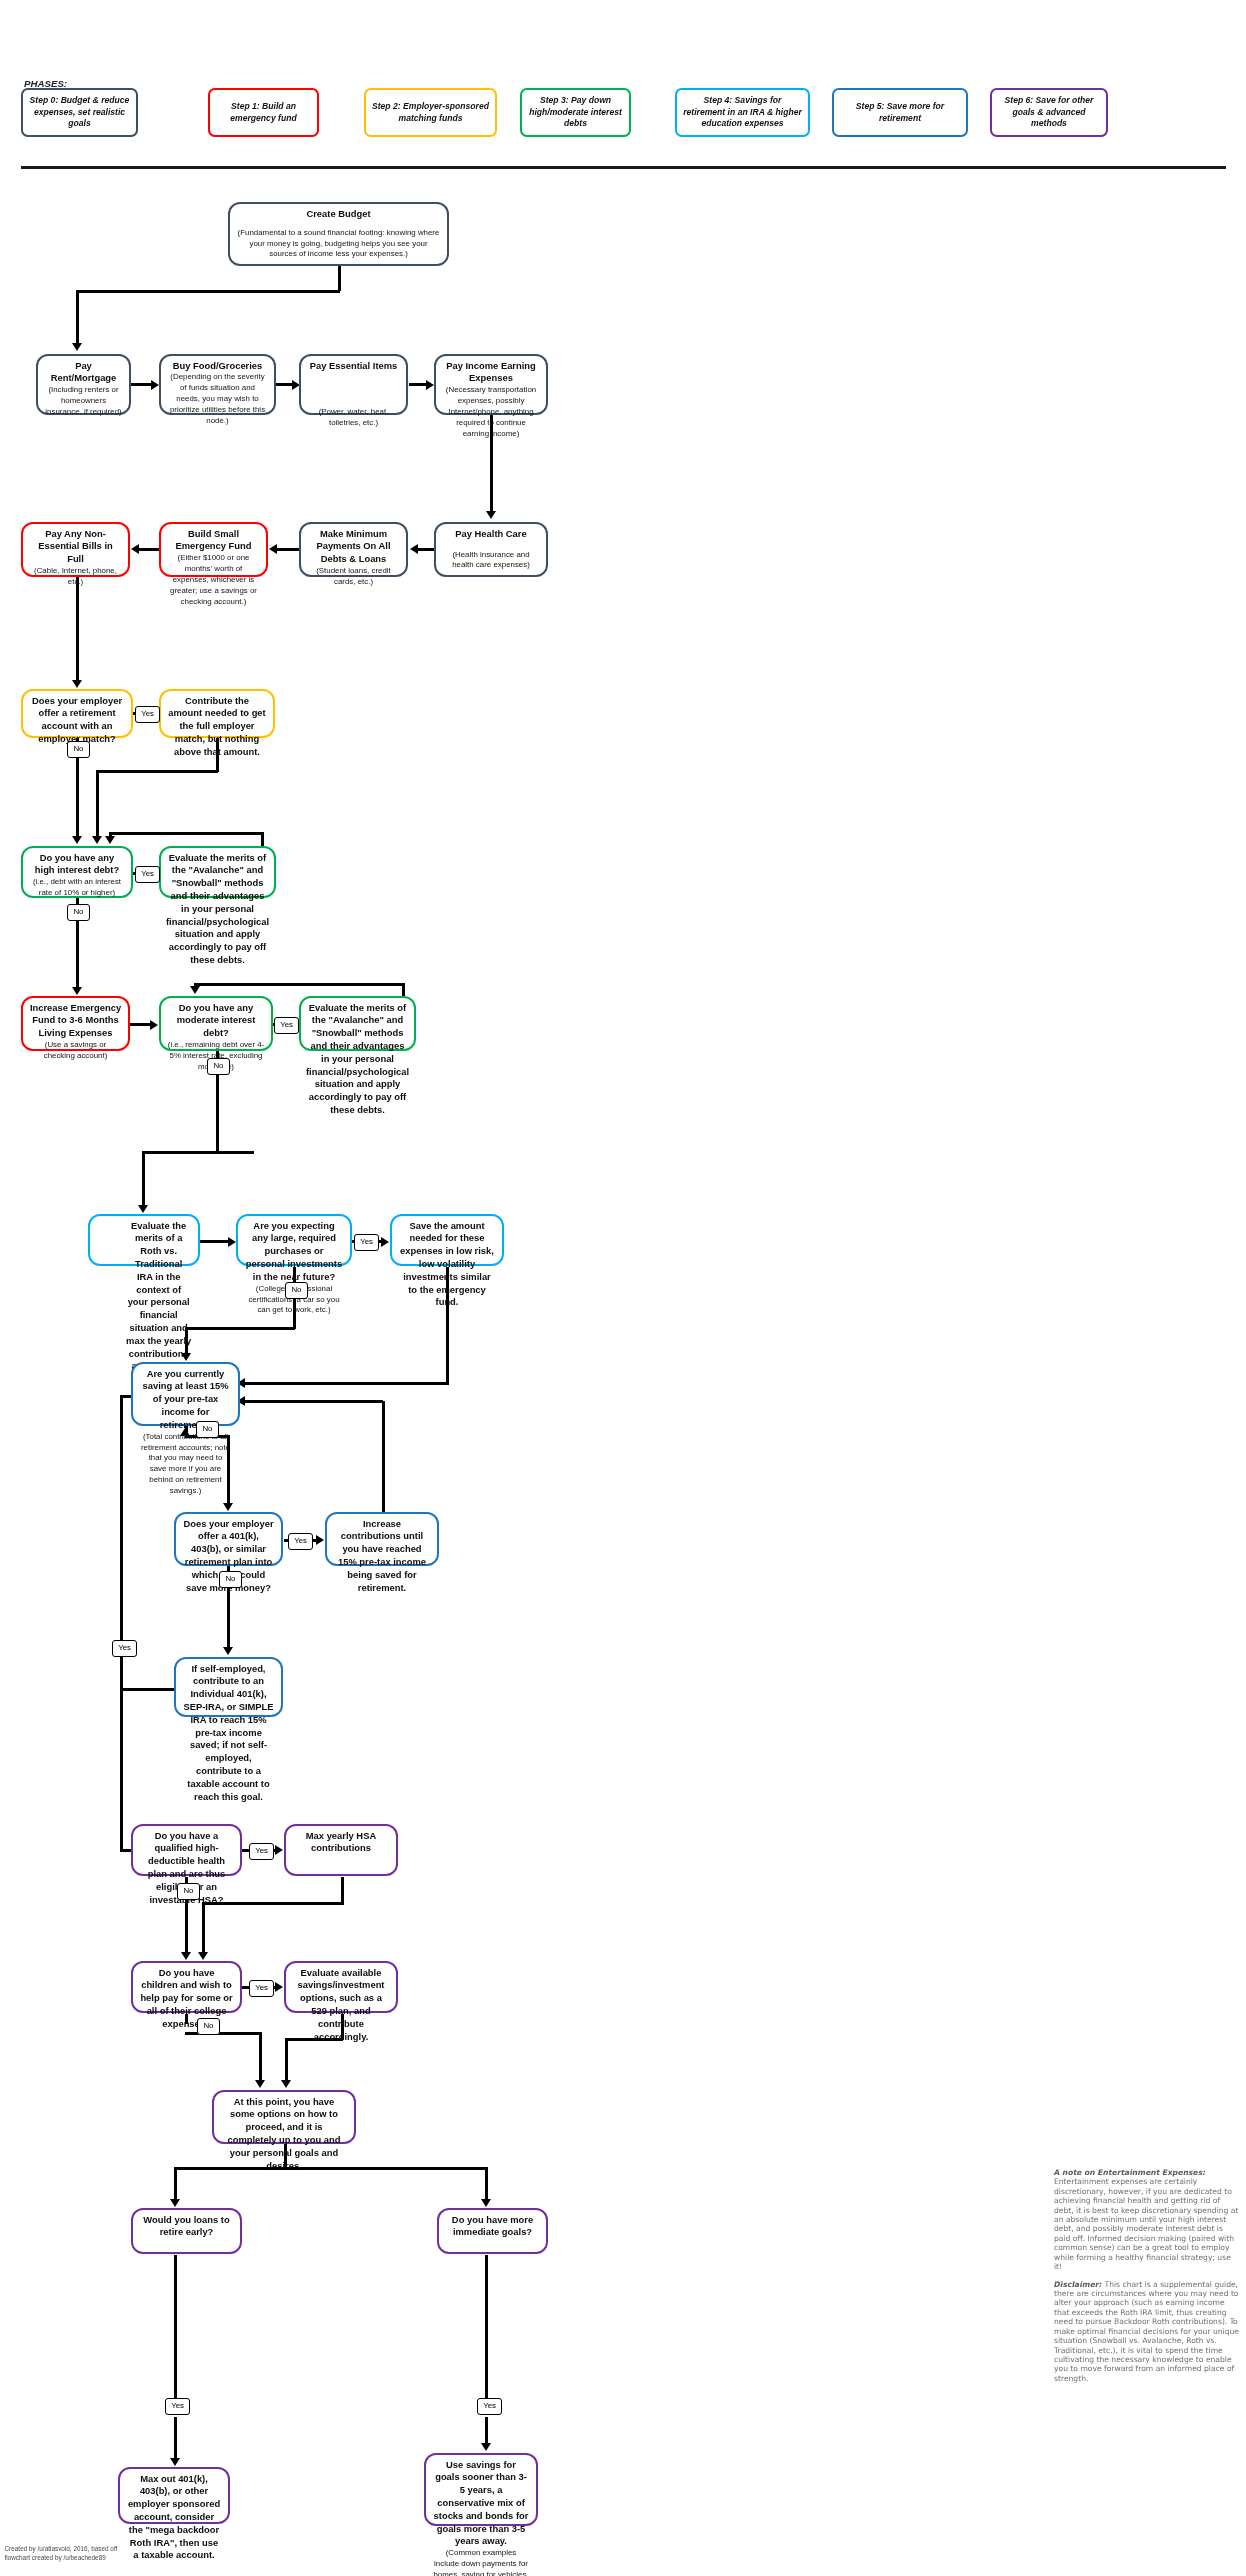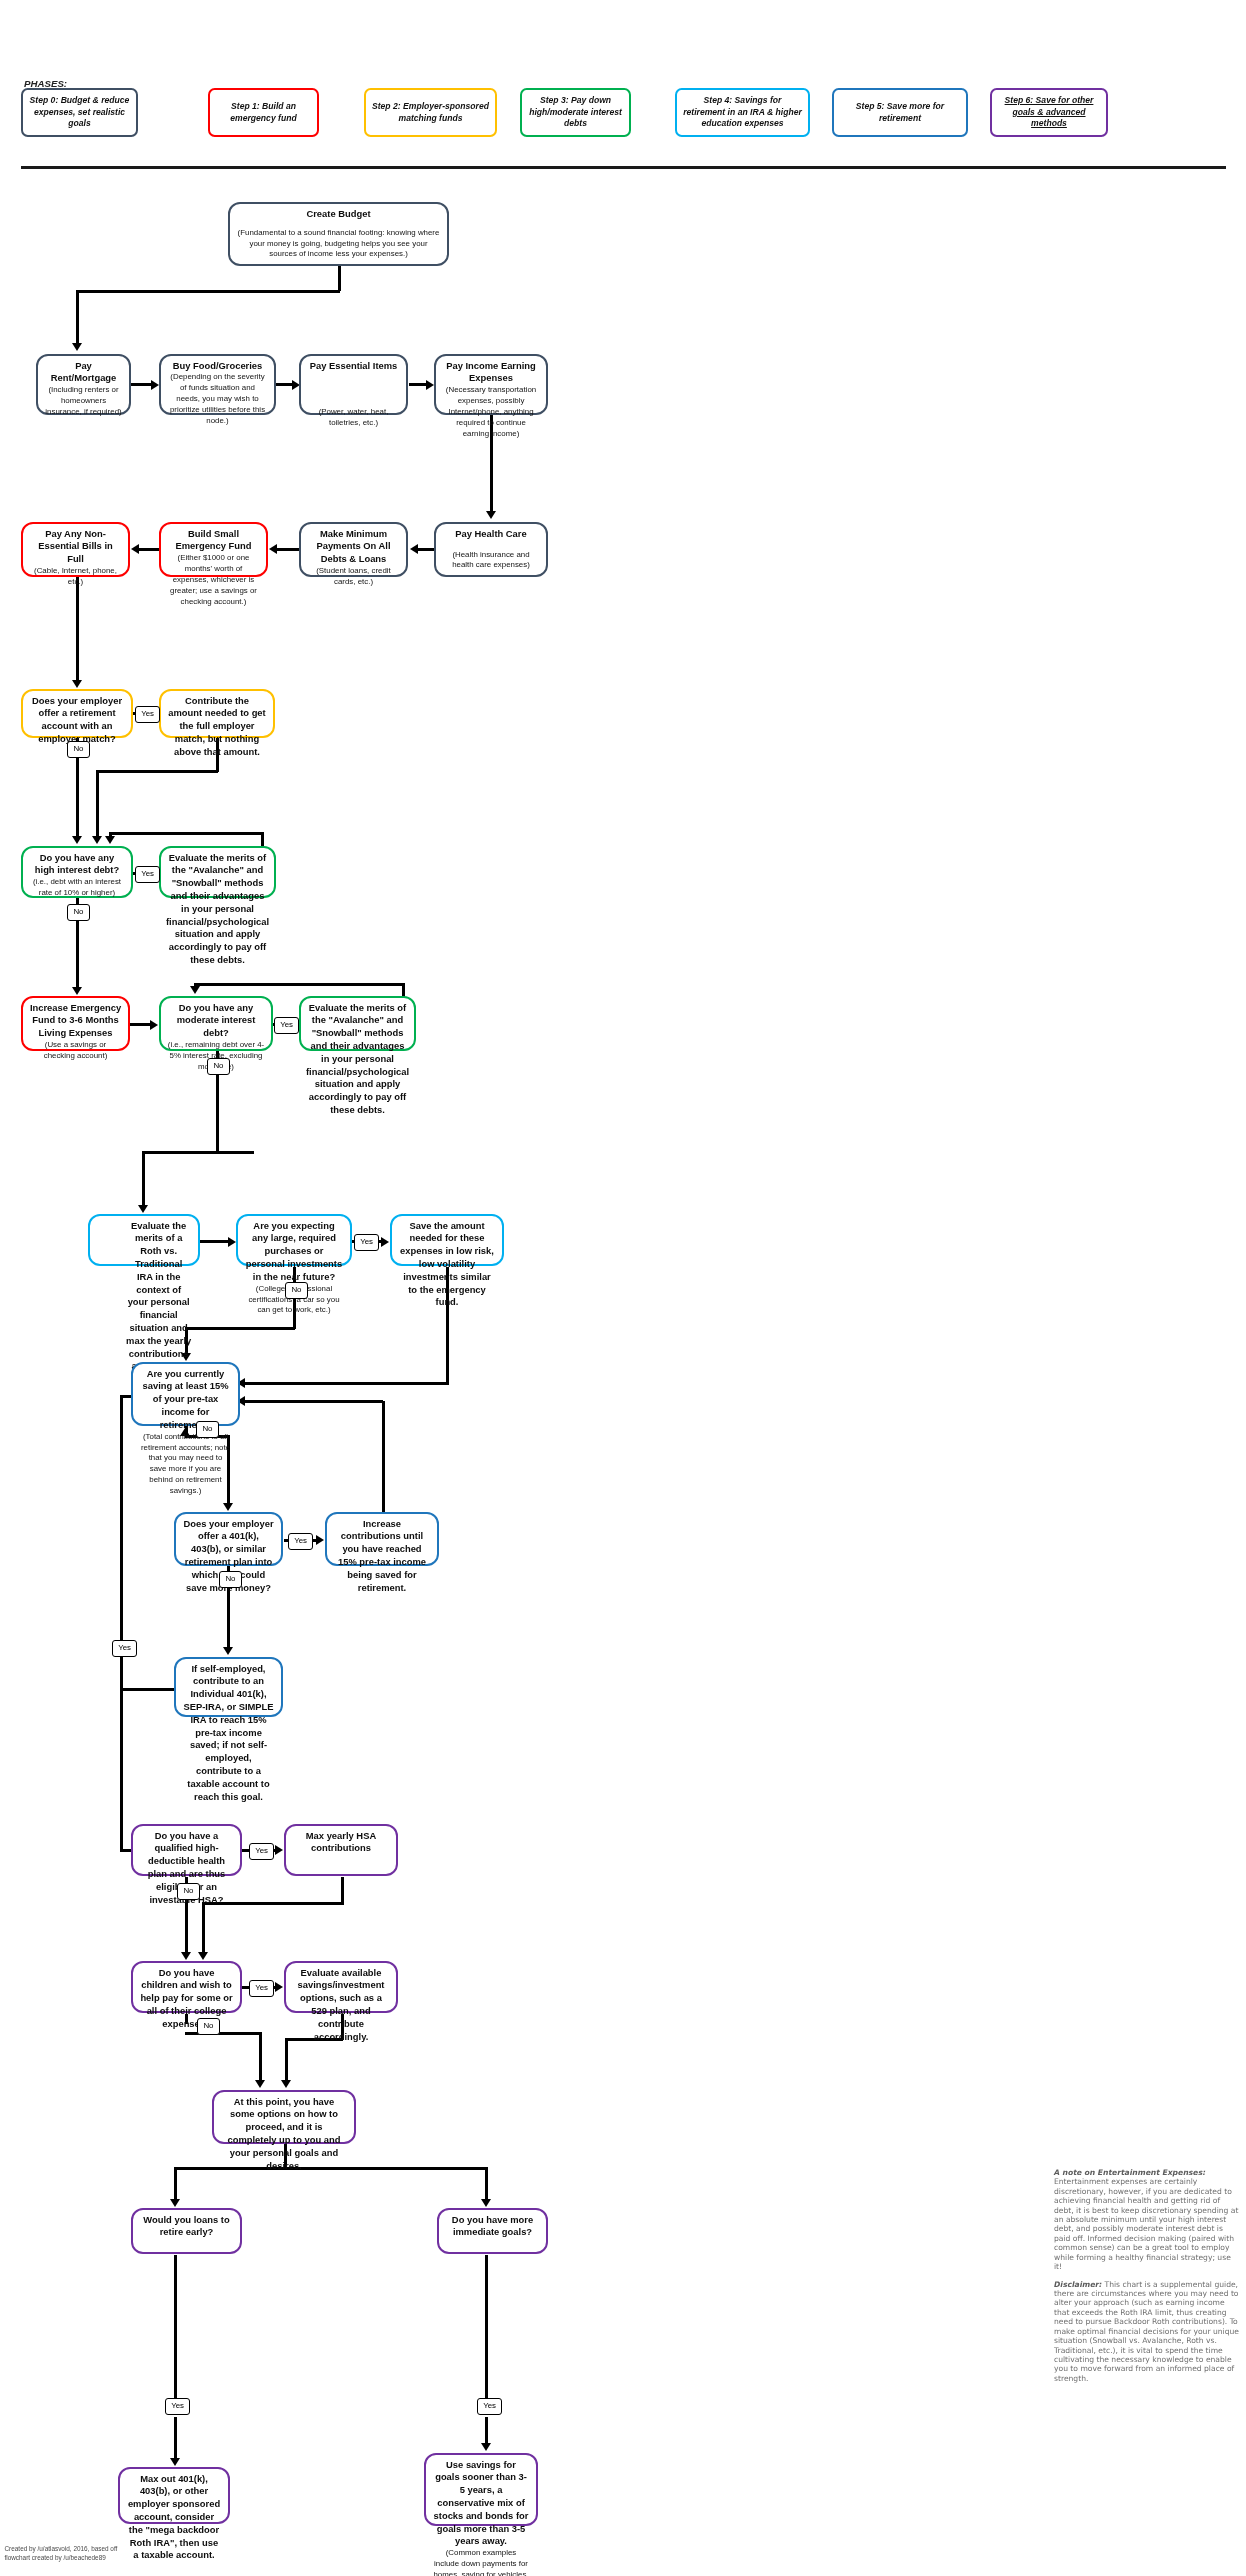--- a/index.html
+++ b/index.html
@@ -190,21 +190,21 @@
     </div>
   <div class="phase-box" style="left:520px; width:111px; border-color:#00b050;">
       <span>Step 3: Pay down high/moderate interest debts</span>
     </div>
   <div class="phase-box" style="left:675px; width:135px; border-color:#00b0f0;">
       <span>Step 4: Savings for retirement in an IRA &amp; higher education expenses</span>
     </div>
   <div class="phase-box" style="left:832px;width:136px; border-color:#1f76bc;">
       <span>Step 5: Save more for retirement</span>
     </div>
-  <div class="phase-box" style="left:990px;width:118px; border-color:#7030a0;text-decoration:underline;">
+  <div class="phase-box" style="left:990px;width:118px; border-color:#7030a0;">
       <span>Step 6: Save for other goals &amp; advanced methods</span>
     </div>
 
   <div id="separator"></div>
 
   <div class="node c-gray" style="left:228px; top:202px; width:221px; height:64px;">
     <div class="nt">Create Budget</div>
     <div class="ns small">(Fundamental to a sound financial footing: knowing where your money is going, budgeting helps you see your sources of income less your expenses.)</div>
   </div>
 

